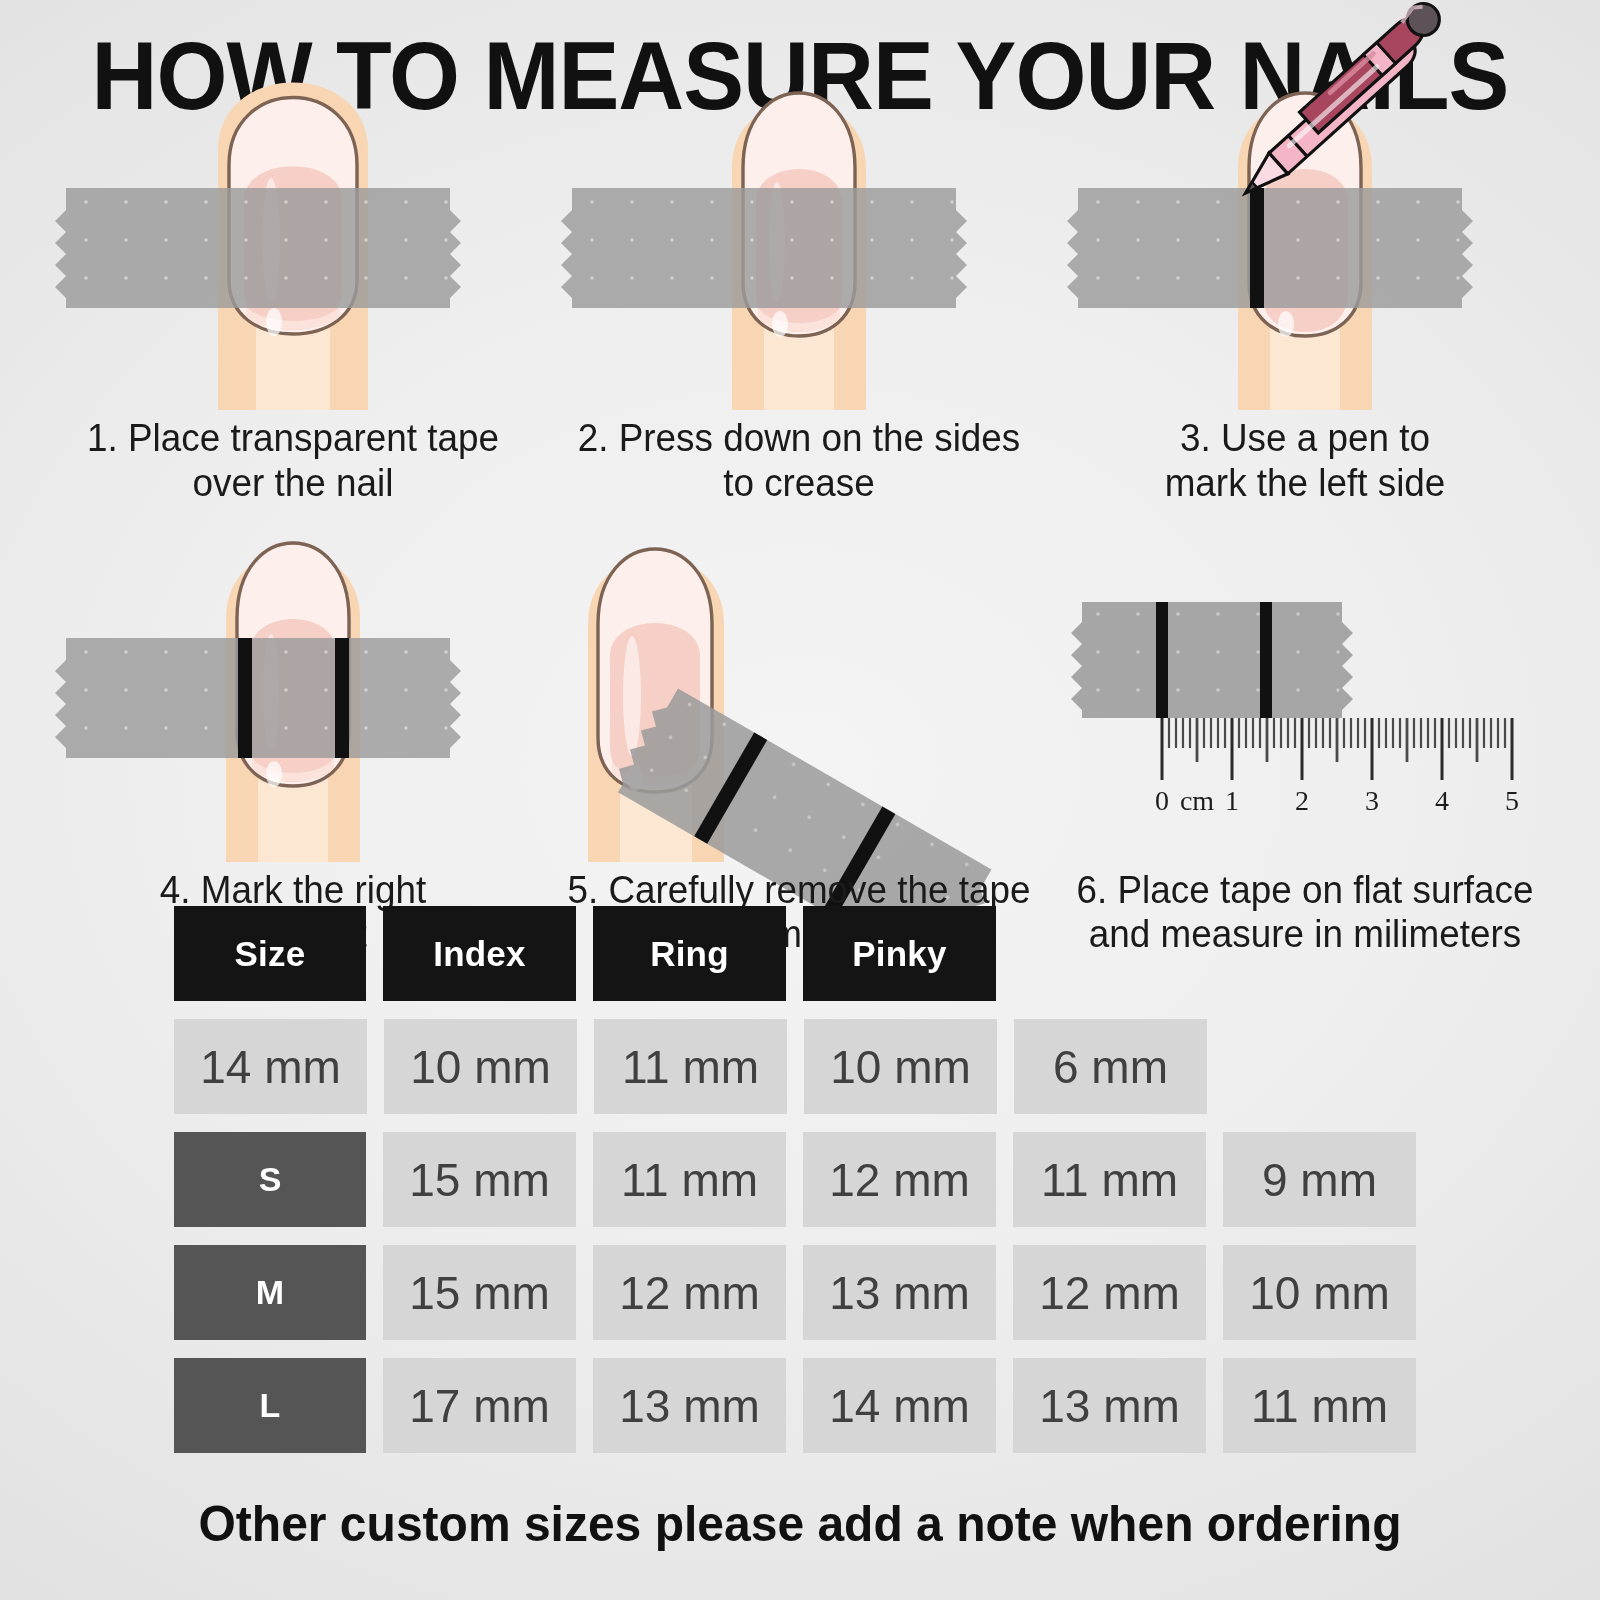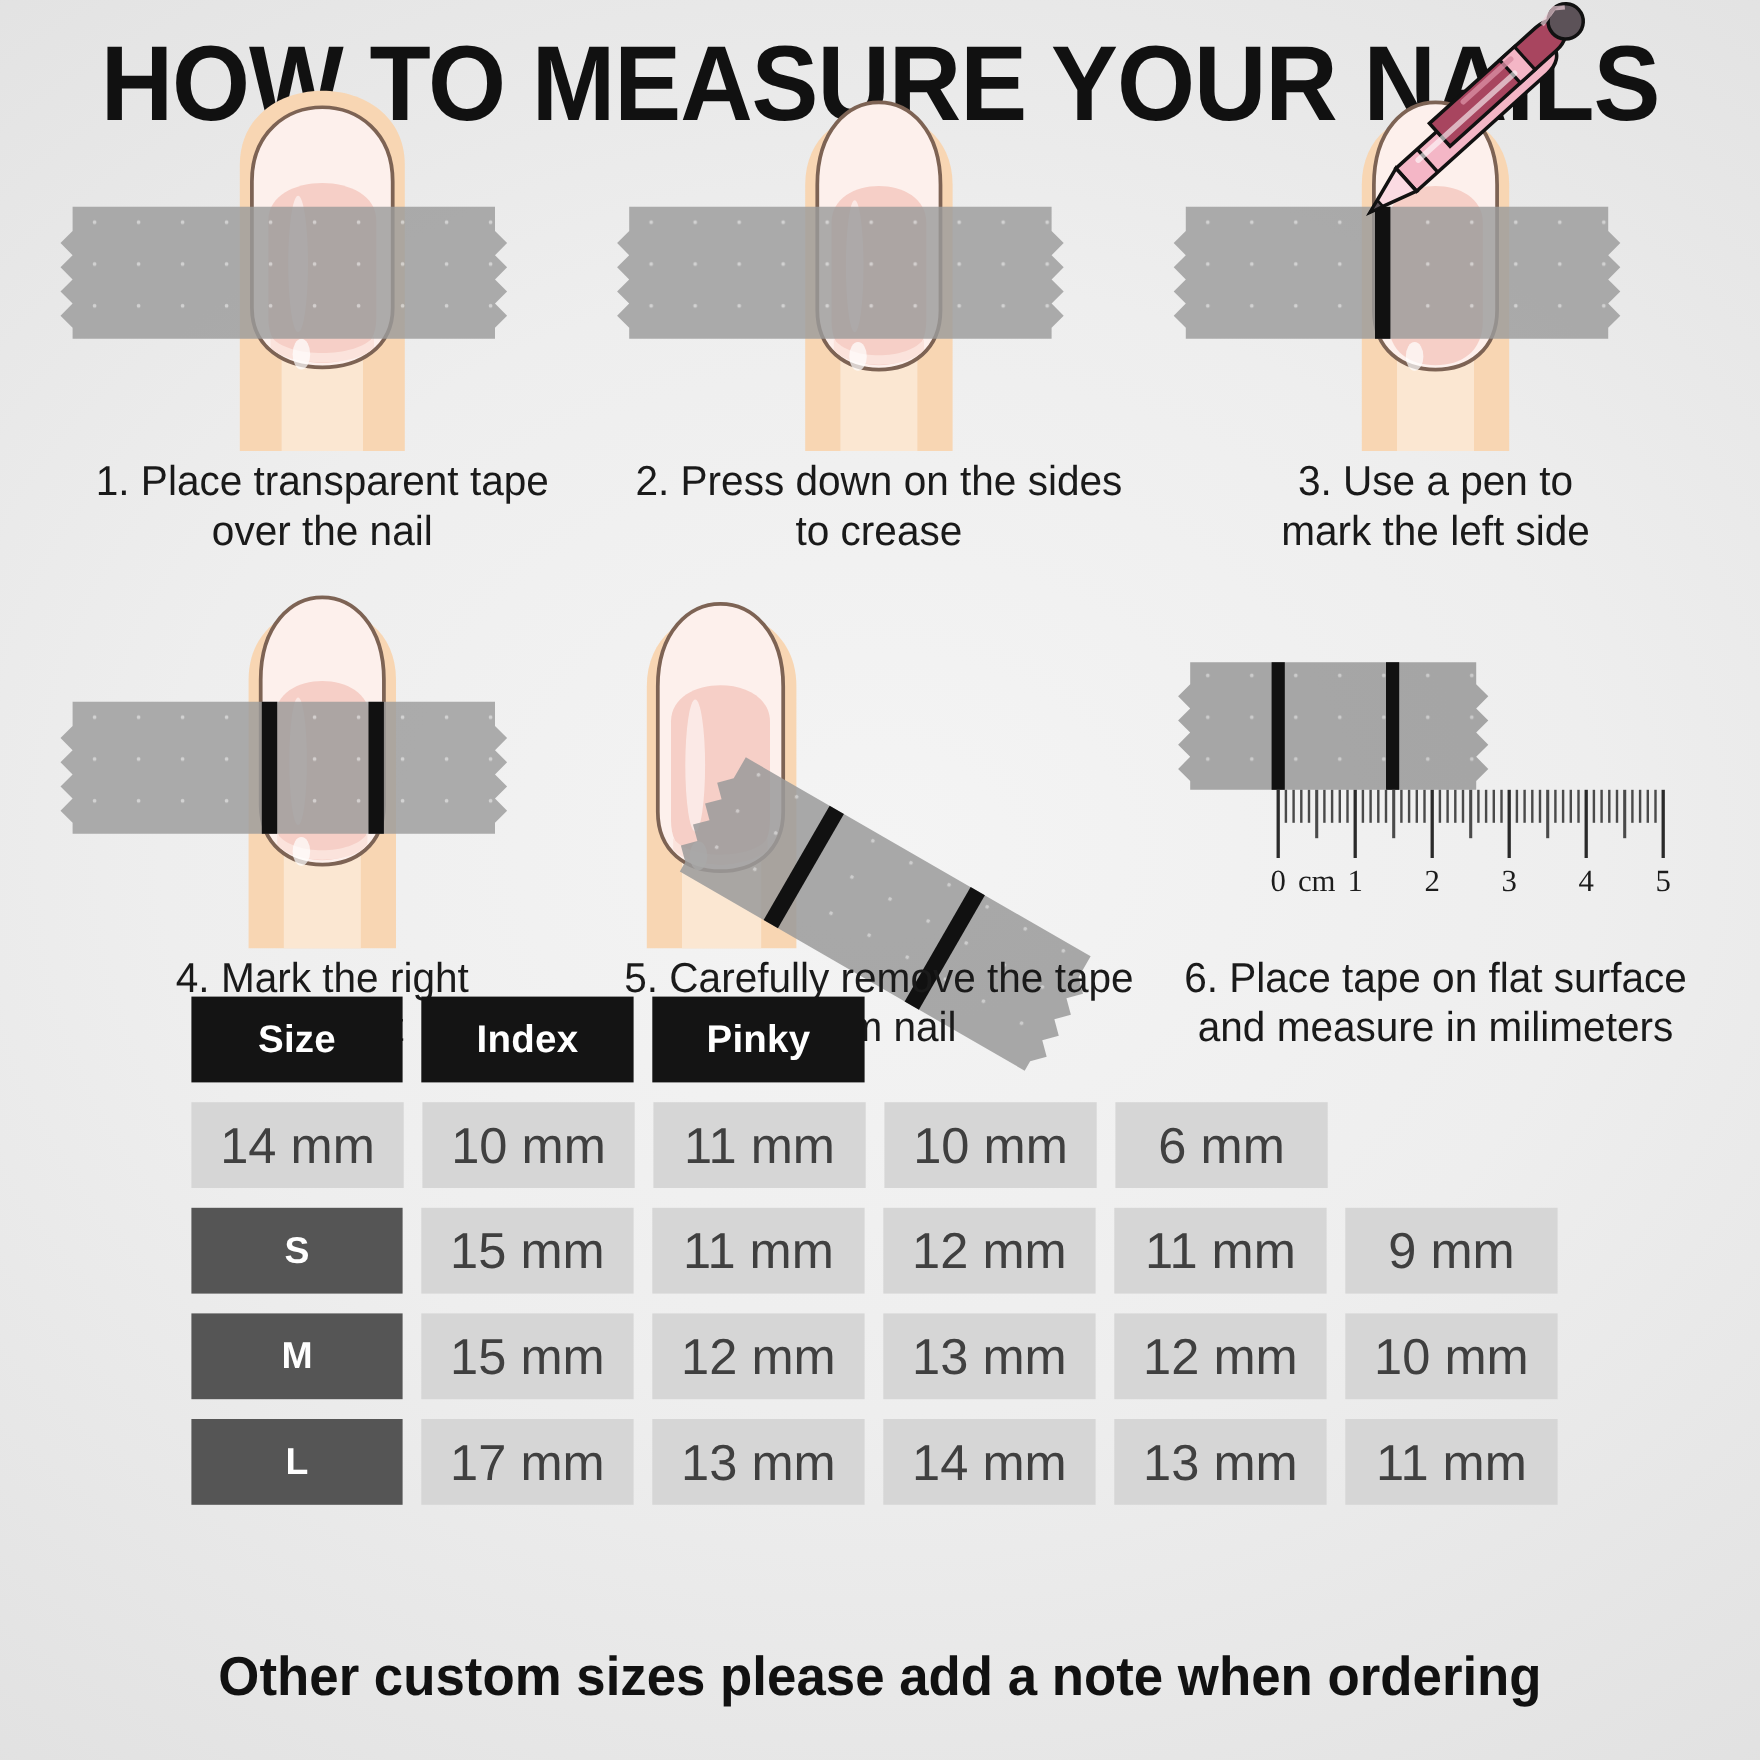--- a/index.html
+++ b/index.html
@@ -48,21 +48,21 @@
   .r2 .art{height:292px;}
 
   svg{display:block;overflow:visible;}
 
   
   .tbl{
     position:absolute;left:174px;top:906px;width:1262px;
   }
   .trow{display:flex;margin-bottom:18px;}
   .cell{
-    height:78px;
+    height:95px;
     display:flex;align-items:center;justify-content:center;
     margin-right:17px;
     box-sizing:border-box;
   }
   .cell:last-child{margin-right:0;}
   .c-size{width:192px;}
   .c-fing{width:193px;}
   .head .cell{background:#141414;color:#fff;font-weight:700;font-size:35px;letter-spacing:.2px;}
   .body .c-size{background:#555555;color:#ffffff;font-weight:700;font-size:34px;}
   .body .c-fing{background:#d6d6d6;color:#404040;font-weight:400;font-size:46px;
@@ -367,20 +367,21 @@
           <div>and measure in milimeters</div>
         </div>
       </div>
     </div>
   </div>
 
   <div class="tbl">
     <div class="trow head">
       <div class="cell c-size">Size</div>
       <div class="cell c-fing">Index</div>
+      <div class="cell c-fing">Ring</div>
       <div class="cell c-fing">Pinky</div>
     </div>
 
     <div class="trow body">
       <div class="cell c-fing">14 mm</div>
       <div class="cell c-fing">10 mm</div>
       <div class="cell c-fing">11 mm</div>
       <div class="cell c-fing">10 mm</div>
       <div class="cell c-fing">6 mm</div>
     </div>

